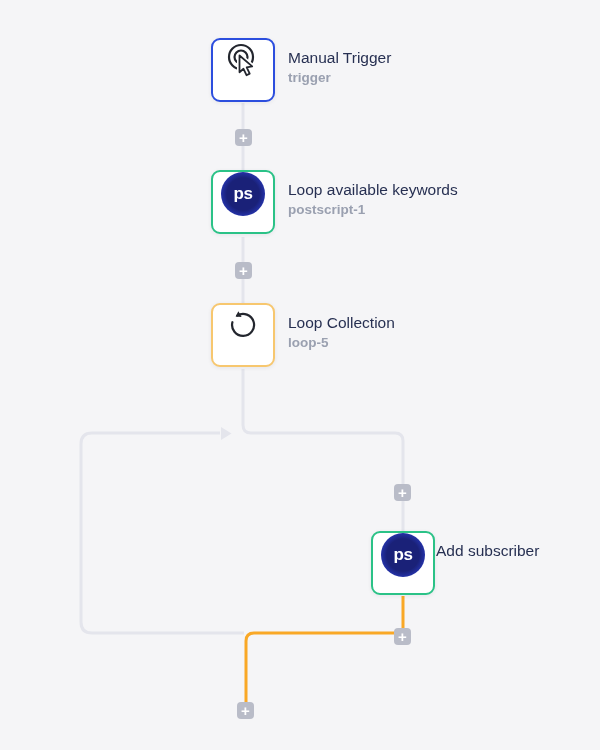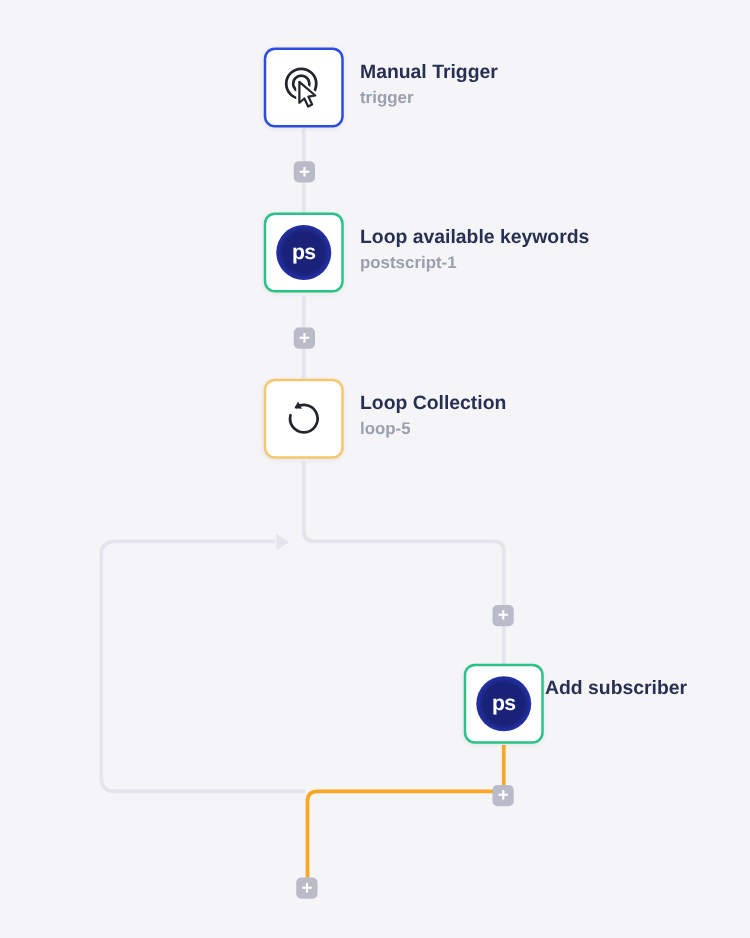--- a/index.html
+++ b/index.html
@@ -12,29 +12,29 @@
   }
   *{box-sizing:border-box;margin:0;padding:0}
   html,body{width:600px;height:750px;overflow:hidden}
   body{font-family:"Liberation Sans",sans-serif;background:var(--canvas-bg);position:relative}
   .canvas{position:absolute;inset:0}
   svg.lines{position:absolute;left:0;top:0;z-index:0}
   .edge-gray{stroke:var(--line-gray);stroke-width:3;fill:none}
   .edge-orange{stroke:var(--line-active);stroke-width:3;fill:none}
   .edge-arrow{fill:var(--line-gray)}
   .node{position:absolute;width:64px;height:64px;background:#fff;border:2px solid;border-radius:9px;
-        display:flex;align-items:center;justify-content:center;z-index:2;
+        display:flex;justify-content:center;z-index:2;
         box-shadow:0 1px 4px rgba(25,30,60,.07);cursor:pointer}
   .border-blue{border-color:var(--node-border-blue)}
   .border-green{border-color:var(--node-border-green)}
   .border-amber{border-color:var(--node-border-amber)}
   .n1{left:211px;top:38px}.n2{left:211px;top:170px}.n3{left:211px;top:303px}.n4{left:371px;top:531px}
   .label{position:absolute;z-index:2}
   .l1{left:288px;top:48px}.l2{left:288px;top:180px}.l3{left:288px;top:313px}.l4{left:436px;top:541px}
-  .label .t{font-size:15.5px;font-weight:700;color:var(--title-text);line-height:19px;margin-bottom:3px;white-space:nowrap}
+  .label .t{font-size:15.5px;font-weight:400;color:var(--title-text);line-height:19px;margin-bottom:3px;white-space:nowrap}
   .label .s{font-size:13.5px;font-weight:700;color:var(--subtitle-text);line-height:16px;white-space:nowrap}
   .plus{position:absolute;width:17px;height:17px;background:var(--plus-bg);border-radius:4px;z-index:3;
         display:flex;align-items:center;justify-content:center;cursor:pointer}
   .plus span{color:var(--plus-glyph);font-size:15px;font-weight:700;line-height:1;padding-bottom:1px}
   .p1{left:235px;top:129px}.p2{left:235px;top:262px}.p3{left:394px;top:484px}.p4{left:394px;top:628px}.p5{left:237px;top:702px}
   .ps-logo{width:44px;height:44px;border-radius:50%;display:flex;align-items:center;justify-content:center;
            background:radial-gradient(circle at 50% 50%,var(--ps-logo-inner) 0%,var(--ps-logo-inner) 52%,var(--ps-logo-rim) 82%,#2e6bd8 100%)}
   .ps-logo span{color:#fff;font-size:17px;font-weight:700;letter-spacing:-.5px;margin-top:-1px}
   .icon-stroke{stroke:var(--icon-stroke);fill:none;stroke-width:2.2}
   .icon-fill{fill:var(--icon-stroke)}

